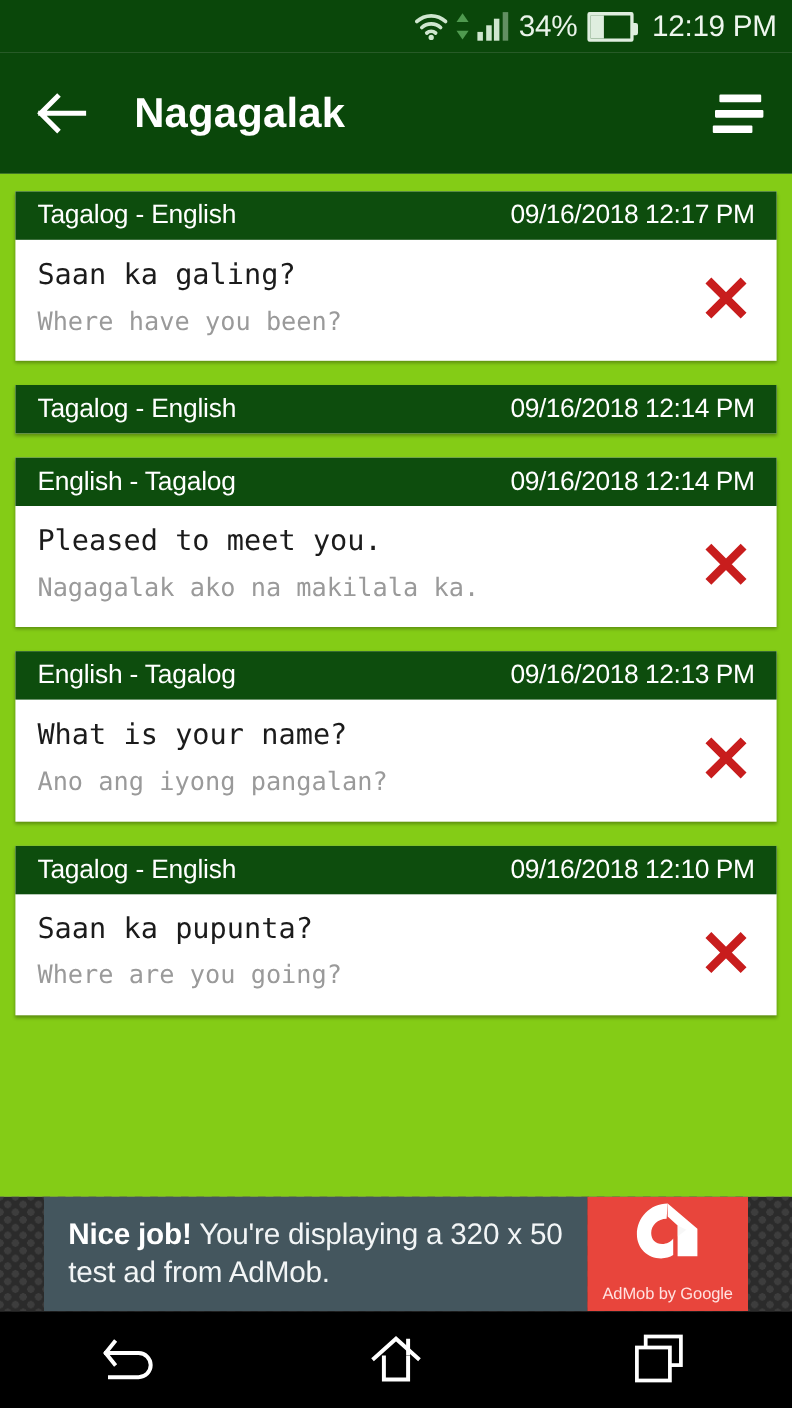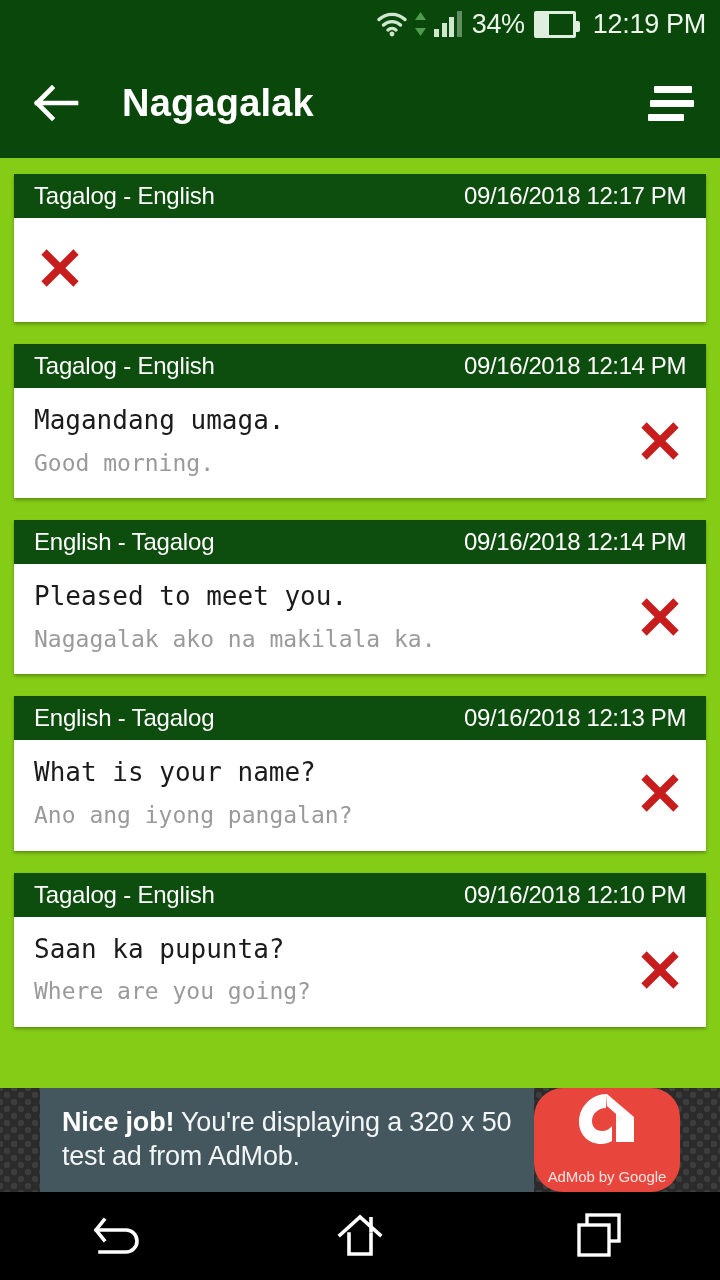--- a/index.html
+++ b/index.html
@@ -118,21 +118,21 @@
   .ad-text{
     flex:1 1 auto; background:#44565e; display:flex; align-items:center;
     padding:0 22px;
   }
   .ad-text p{
     color:#f2f5f6; font-size:27px; line-height:1.25; letter-spacing:-.2px;
   }
   .ad-text b{ font-weight:700; color:#ffffff; }
   .ad-logo{
     flex:0 0 146px; background:#e8453c; display:flex; flex-direction:column;
-    align-items:center; justify-content:center; gap:18px; padding-bottom:4px;border-radius:29px;
+    align-items:center; justify-content:center; gap:18px; padding-bottom:4px;
   }
   .admob-mark{ width:66px; height:58px; }
   .ad-logo span{ color:#ffe3e1; font-size:15px; letter-spacing:-.1px; }
 
   
   .navbar{
     position:absolute; left:0; right:0; bottom:0; height:88px; background:#000000;
     display:flex; align-items:center; justify-content:space-around;
   }
   .navbtn{
@@ -188,42 +188,35 @@
     </span>
   </div>
 
   <div class="content" id="bookmark-list">
       <div class="card">
         <div class="card-head">
           <span class="card-langs">Tagalog - English</span>
           <span class="card-time">09/16/2018 12:17 PM</span>
         </div>
         <div class="card-body">
+          <div class="card-texts">
+            <div class="phrase">Saan ka galing?</div>
+            <div class="translation">Where have you been?</div>
+          </div>
           <div class="delete-x">
             <svg width="46" height="46" viewBox="0 0 46 46">
               <path d="M7 7 L39 39 M39 7 L7 39" stroke="#c81d1d" stroke-width="7.5" stroke-linecap="butt"></path>
             </svg>
           </div>
         </div>
       </div>
       <div class="card">
         <div class="card-head">
           <span class="card-langs">Tagalog - English</span>
           <span class="card-time">09/16/2018 12:14 PM</span>
-        </div>
-        <div class="card-body">
-          <div class="card-texts">
-            <div class="phrase">Magandang umaga.</div>
-            <div class="translation">Good morning.</div>
-          </div>
-          <div class="delete-x">
-            <svg width="46" height="46" viewBox="0 0 46 46">
-              <path d="M7 7 L39 39 M39 7 L7 39" stroke="#c81d1d" stroke-width="7.5" stroke-linecap="butt"></path>
-            </svg>
-          </div>
         </div>
       </div>
       <div class="card">
         <div class="card-head">
           <span class="card-langs">English - Tagalog</span>
           <span class="card-time">09/16/2018 12:14 PM</span>
         </div>
         <div class="card-body">
           <div class="card-texts">
             <div class="phrase">Pleased to meet you.</div>

